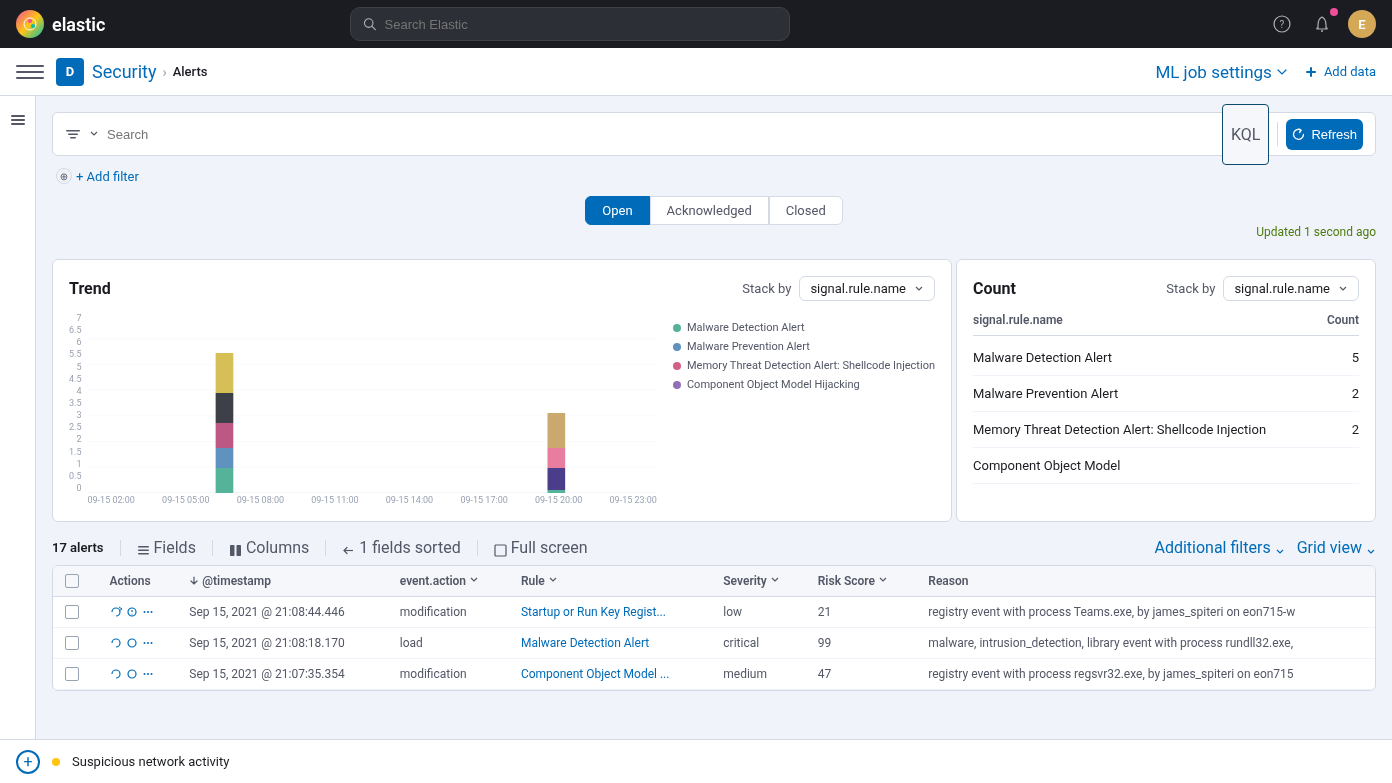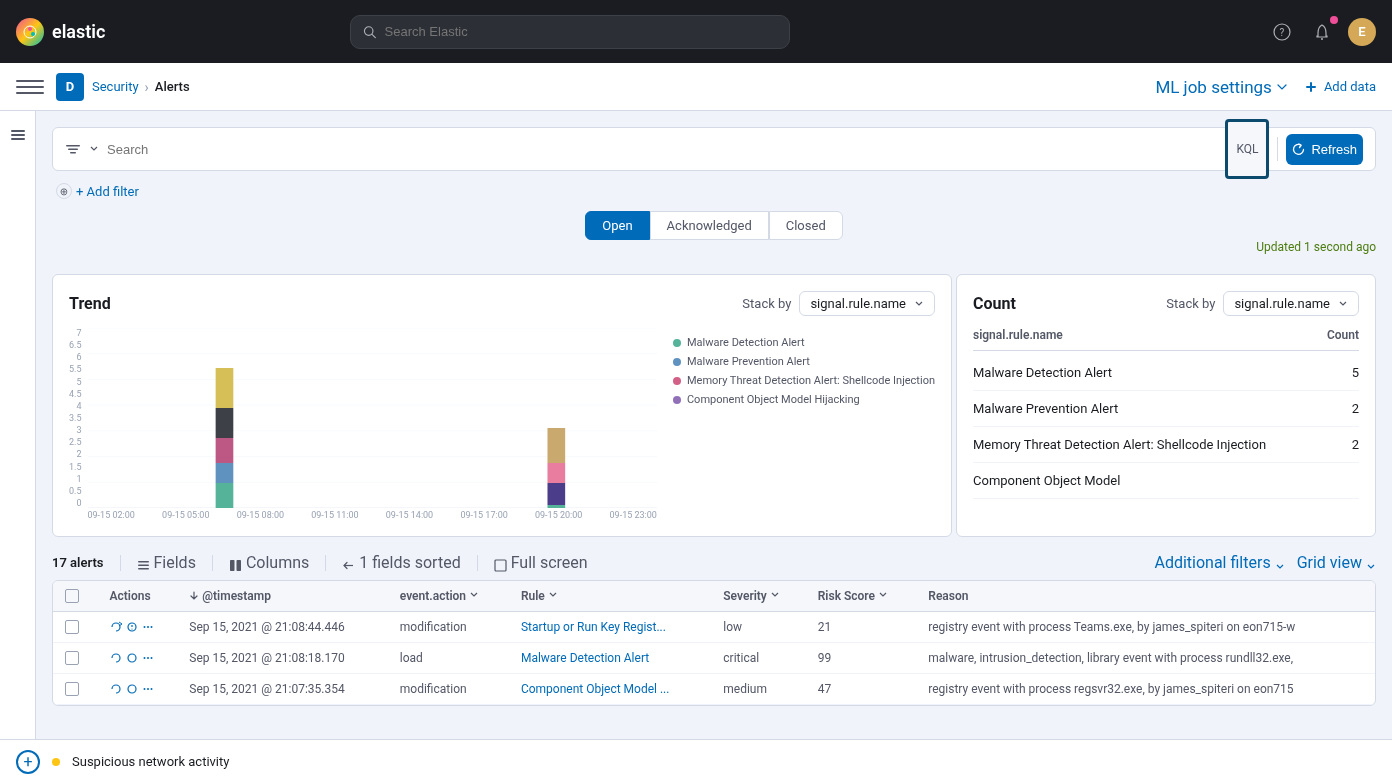--- a/index.html
+++ b/index.html
@@ -1,50 +1,50 @@
 <!DOCTYPE html>
 <html><head>
   <meta charset="utf-8">
   <style>
     * { box-sizing: border-box; margin: 0; padding: 0; }
     body { font-family: -apple-system, BlinkMacSystemFont, 'Segoe UI', Roboto, sans-serif; background: #f0f4fa; color: #1a1c21; font-size: 13px; }
 
     
-    .top-nav { background: #1a1c21; display: flex; align-items: center; height: 63px; padding: 0 16px; gap: 12px; }
+    .top-nav { background: #1a1c21; display: flex; align-items: center; height: 48px; padding: 0 16px; gap: 12px; }
     .elastic-logo { display: flex; align-items: center; gap: 8px; color: #fff; font-size: 18px; font-weight: 600; }
     .logo-circle { width: 28px; height: 28px; background: linear-gradient(135deg, #f04e98, #fec514, #00bfb3); border-radius: 50%; display: flex; align-items: center; justify-content: center; font-size: 10px; color: #fff; }
     .search-bar { flex: 1; max-width: 440px; margin: 0 auto; background: #2c2f35; border: 1px solid #3d4147; border-radius: 10px; display: flex; align-items: center; padding: 0 12px; height: 34px; gap: 8px; color: #adb0b5; font-size: 13px; }
     .search-bar input { background: transparent; border: none; outline: none; color: #adb0b5; font-size: 13px; width: 100%; }
     .nav-icons { display: flex; align-items: center; gap: 12px; margin-left: auto; }
     .nav-icon { width: 28px; height: 28px; border-radius: 50%; display: flex; align-items: center; justify-content: center; color: #adb0b5; font-size: 16px; cursor: pointer; position: relative; }
     .nav-icon.avatar { background: #d4a856; color: #fff; font-weight: 600; font-size: 13px; }
     .notif-badge { position: absolute; top: -2px; right: -2px; background: #f04e98; border-radius: 50%; width: 8px; height: 8px; }
 
     
     .second-nav { background: #fff; border-bottom: 1px solid #d3dae6; display: flex; align-items: center; height: 48px; padding: 0 16px; gap: 0; }
     .hamburger { width: 28px; height: 28px; display: flex; flex-direction: column; justify-content: center; gap: 4px; cursor: pointer; margin-right: 12px; }
     .hamburger span { display: block; height: 2px; background: #535766; border-radius: 1px; }
     .breadcrumb { display: flex; align-items: center; gap: 0; }
     .breadcrumb-home { width: 28px; height: 28px; background: #006bb8; border-radius: 4px; display: flex; align-items: center; justify-content: center; color: #fff; font-weight: 700; font-size: 13px; margin-right: 8px; }
-    .breadcrumb-item { color: #006bb8; font-size: 13px; cursor: pointer; }
+    .breadcrumb-item { color: #006bb8; font-size: 18px; cursor: pointer; }
     .breadcrumb-sep { color: #98a2b3; margin: 0 6px; font-size: 14px; }
     .breadcrumb-current { color: #1a1c21; font-size: 13px; font-weight: 500; }
     .nav-actions { margin-left: auto; display: flex; align-items: center; gap: 16px; }
     .ml-settings { display: flex; align-items: center; gap: 4px; color: #006bb8; font-size: 17px; cursor: pointer; }
     .add-data-btn { display: flex; align-items: center; gap: 6px; color: #006bb8; font-size: 13px; cursor: pointer; }
 
     
     .main { display: flex; }
     .sidebar-toggle { width: 36px; background: #fff; border-right: 1px solid #d3dae6; display: flex; align-items: flex-start; padding-top: 16px; justify-content: center; min-height: calc(100vh - 96px); }
     .content { flex: 1; padding: 16px; }
 
     
     .filter-bar { background: #fff; border: 1px solid #d3dae6; border-radius: 6px; display: flex; align-items: center; gap: 8px; padding: 0 12px; height: 44px; margin-bottom: 12px; }
     .filter-left { display: flex; align-items: center; gap: 8px; flex: 1; }
-    .kql-badge { background: #f5f7fa; border: 3px solid #0c4a6e; border-radius: 4px; padding: 20px 8px; font-size: 12px; color: #535766; cursor: pointer; }
+    .kql-badge { background: #f5f7fa; border: 1px solid #0c4a6e; border-radius: 4px; padding: 20px 8px; font-size: 16px; color: #535766; cursor: pointer; }
     .search-input { flex: 1; border: none; outline: none; font-size: 13px; color: #535766; }
     .filter-divider { width: 1px; height: 24px; background: #d3dae6; }
     .date-range { display: flex; align-items: center; gap: 8px; }
     .date-text { font-size: 13px; color: #1a1c21; }
     .date-arrow { color: #535766; }
     .refresh-btn { background: #006bb8; color: #fff; border: none; border-radius: 6px; padding: 8px 6px; font-size: 13px; cursor: pointer; display: flex; align-items: center; gap: 6px; }
 
     
     .add-filter { display: flex; align-items: center; gap: 4px; color: #006bb8; font-size: 13px; cursor: pointer; margin-bottom: 12px; padding-left: 4px; }
     .filter-icon { width: 16px; height: 16px; border-radius: 50%; border: 1px solid #d3dae6; display: flex; align-items: center; justify-content: center; font-size: 10px; color: #535766; }

